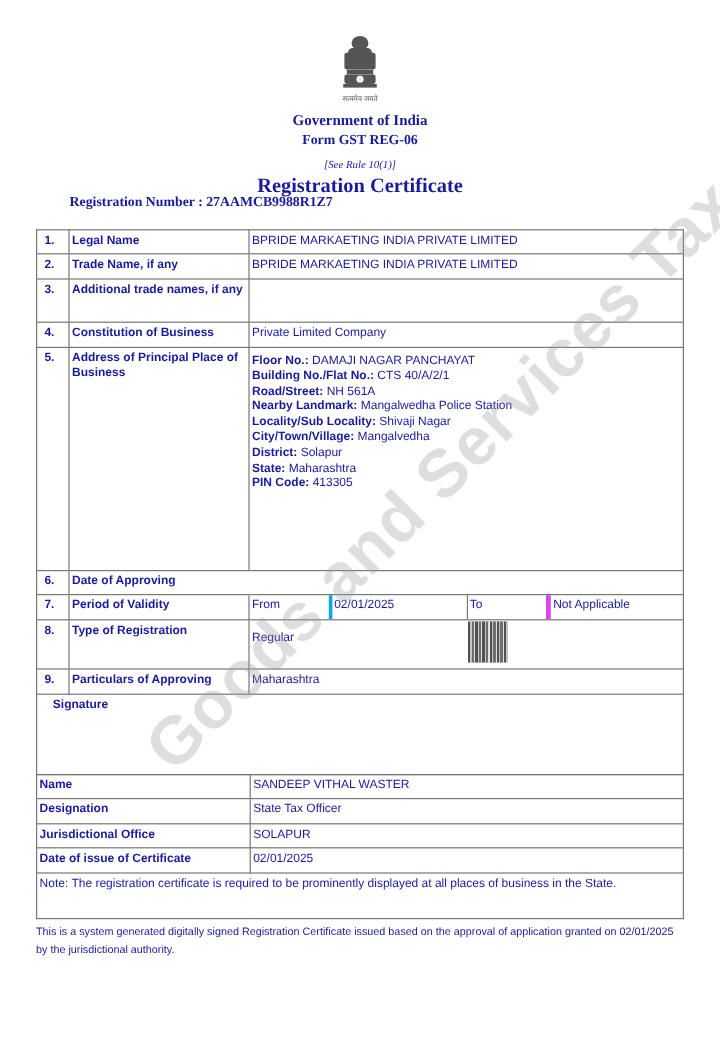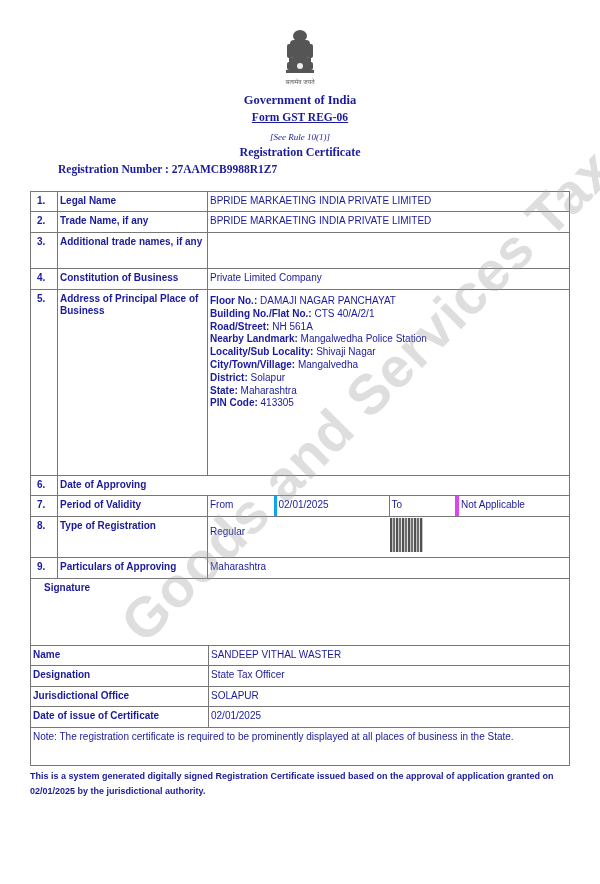--- a/index.html
+++ b/index.html
@@ -1,38 +1,38 @@
 <!DOCTYPE html>
 <html><head>
 <meta charset="utf-8">
 <style>
   html, body { margin: 0; padding: 0; background: #ffffff; }
   body { width: 600px; height: 884px; position: relative; overflow: hidden; font-family: "Liberation Sans", sans-serif; color: #1a1a9c; }
   .emblem { position: absolute; left: 279px; top: 26px; width: 42px; height: 62px; }
   .hdr { position: absolute; left: 0; width: 600px; text-align: center; font-family: "Liberation Serif", serif; font-weight: bold; color: #1a1a9c; }
   .h-gov { top: 93px; font-size: 12.5px; }
-  .h-form { top: 111px; font-size: 11.5px; text-decoration: underline; }
+  .h-form { top: 111px; font-size: 11.5px; }
   .h-rule { top: 132px; font-size: 9px; font-style: italic; font-weight: normal; }
-  .h-cert { top: 145px; font-size: 12px; }
+  .h-cert { top: 145px; font-size: 17px; }
   .regno { position: absolute; left: 58px; top: 163px; font-family: "Liberation Serif", serif; font-weight: bold; font-size: 11.5px; color: #1a1a9c; }
 
   .tbl { position: absolute; left: 30px; top: 191px; width: 540px; border-collapse: collapse; table-layout: fixed; font-size: 10px; }
   .tbl td { border: 1px solid #777; vertical-align: top; padding: 3px 2px 2px 2px; line-height: 12px; color: #1a1a9c; }
   .num { width: 23px; font-weight: bold; text-align: left; padding-left: 6px !important; }
   .lbl { width: 142px; font-weight: bold; }
   .val { font-weight: normal; }
   .addr b { font-weight: bold; margin-top: 20px; }
   .addr div { line-height: 12.8px; }
   .sub { width: 100%; border-collapse: collapse; table-layout: fixed; }
 
   .qr { display: inline-block; width: 33px; height: 34px; margin-left: 180px; margin-top: 0px; vertical-align: top; background:
     repeating-linear-gradient(90deg, #333 0 2px, #bbb 2px 3px, #555 3px 5px, #ddd 5px 6px),
     #777; opacity: 0.85;
   }
-  .footer { position: absolute; left: 30px; top: 769px; width: 540px; font-size: 9px; font-weight: bold; line-height: 15px; color: #1a1a9c; }
+  .footer { position: absolute; left: 30px; top: 769px; width: 540px; font-size: 9px; font-weight: normal; line-height: 15px; color: #1a1a9c; }
   .wm { position: absolute; left: 40px; top: 380px; width: 620px; text-align: center; transform: rotate(-45deg); transform-origin: 50% 50%; font-family: "Liberation Sans", sans-serif; font-weight: bold; font-size: 56px; color: rgba(160,160,160,0.35); pointer-events: none; white-space: nowrap; letter-spacing: 1px; }
 </style>
 </head>
 <body>
 
 <svg class="emblem" viewBox="0 0 42 62">
   <g fill="#555">
     <ellipse cx="21" cy="10" rx="7" ry="6"></ellipse>
     <rect x="11" y="14" width="20" height="18" rx="4"></rect>
     <rect x="8" y="18" width="6" height="14" rx="2"></rect>

